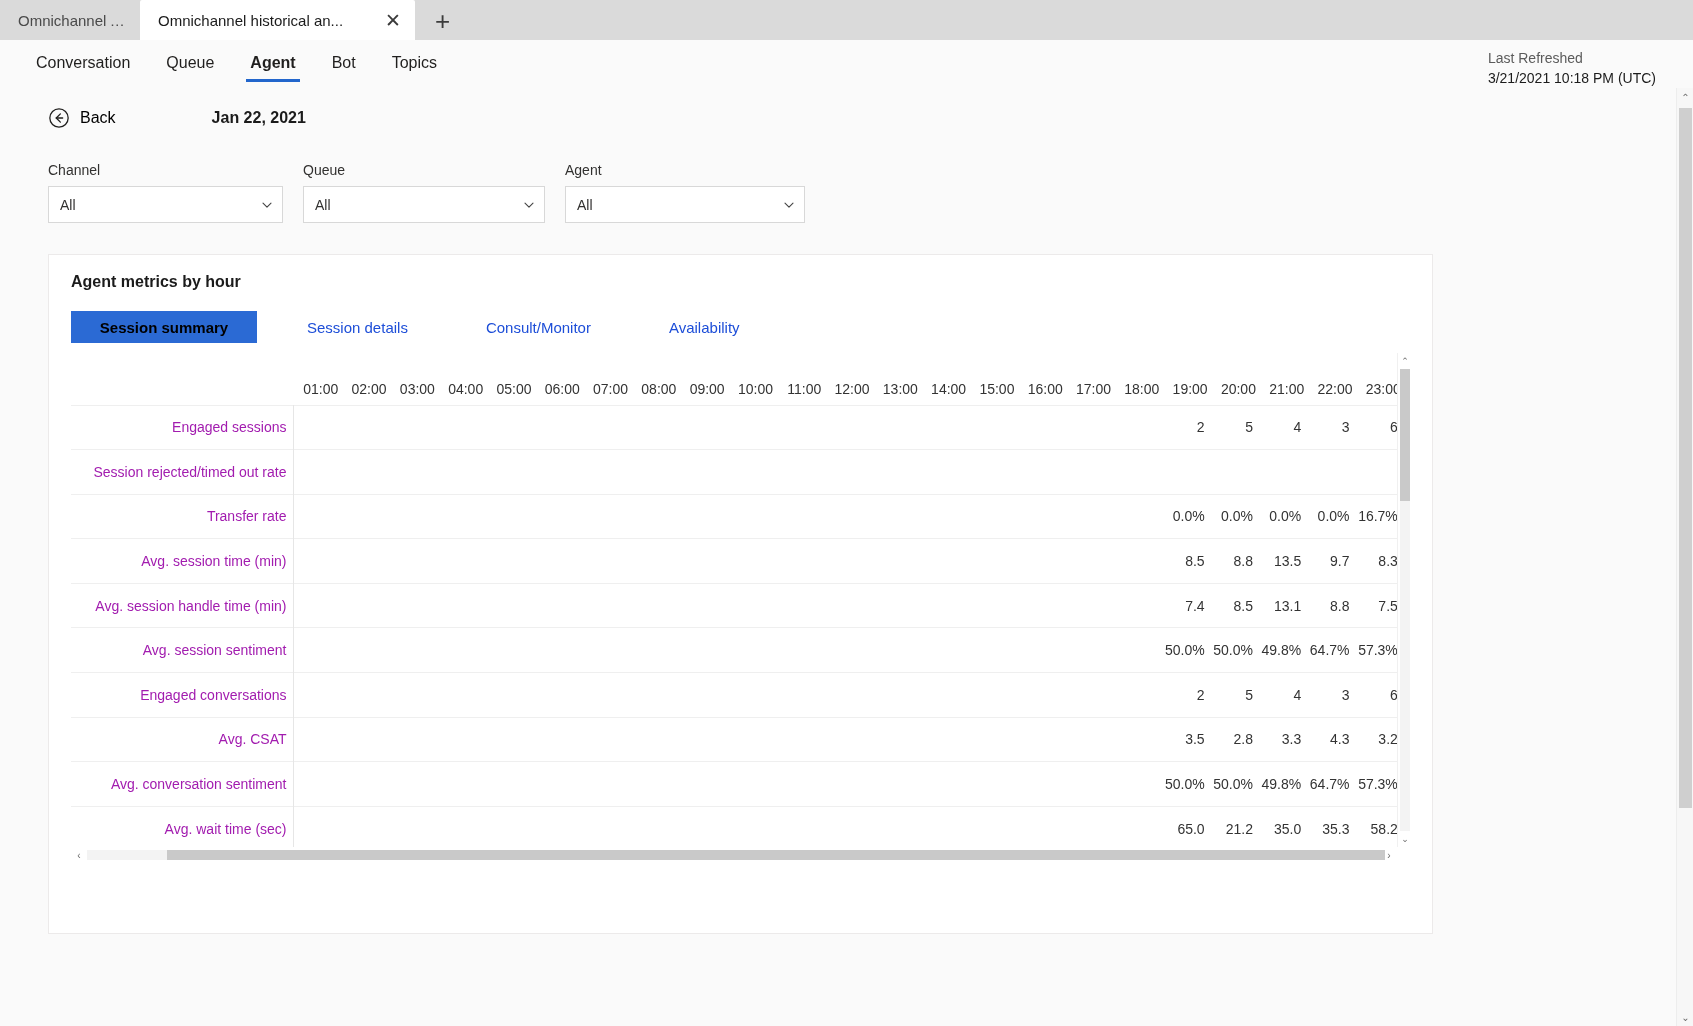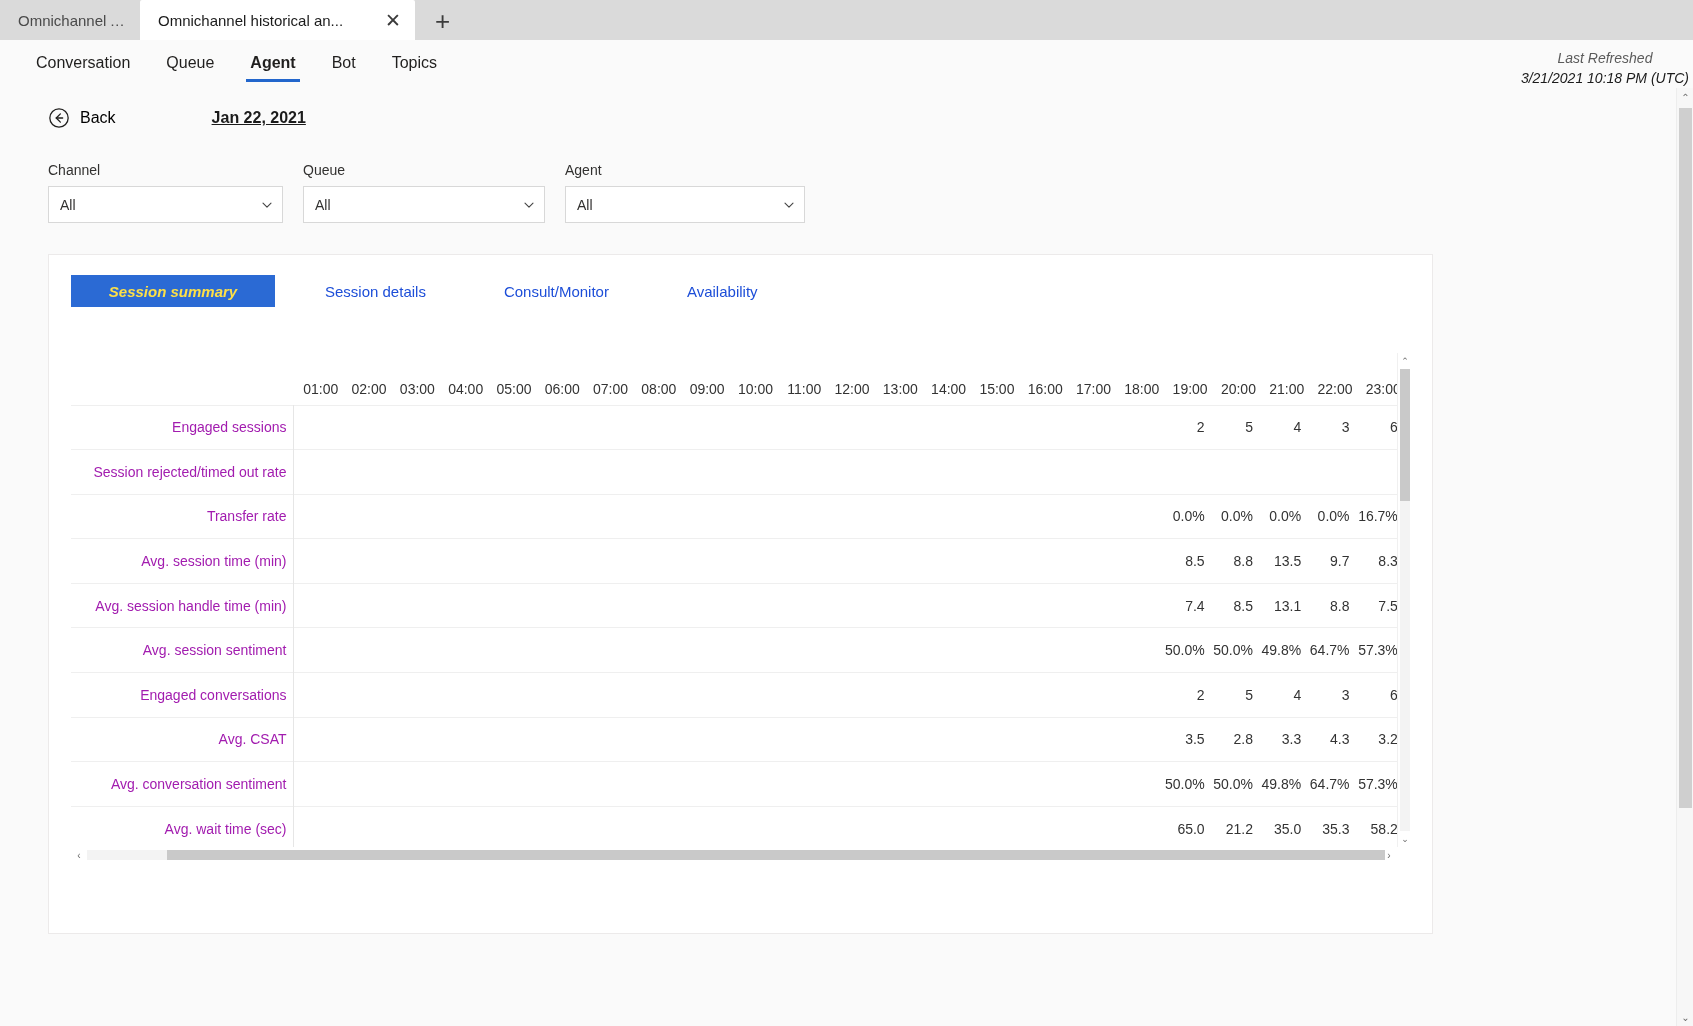--- a/index.html
+++ b/index.html
@@ -78,44 +78,42 @@
   .navtab.active { font-weight: bold; }
   .navtab.active::after {
     content: "";
     position: absolute;
     left: 10px; right: 10px; bottom: 0;
     height: 3px;
     background: #2266cc;
   }
   .refresh-block {
     position: absolute;
-    right: 4px; top: 8px;
-    text-align: center;
+    right: 37px; top: 8px;
+    text-align: left;
     line-height: 1.45;
-    font-style: italic;
   }
   .refresh-label { font-size: 14px; color: #5b5b5b; }
   .refresh-value { font-size: 14px; color: #1b1b1b; }
 
   
   .backrow {
     display: flex;
     align-items: center;
     padding-left: 48px;
     height: 52px;
   }
   .back-btn {
     display: flex; align-items: center; cursor: pointer;
   }
   .back-icon { width: 22px; height: 22px; display: block; }
   .back-label { font-size: 16px; color: #000000; margin-left: 10px; }
   .date-label {
     font-size: 16px; color: #1b1b1b; font-weight: 600;
     margin-left: 96px;
-    text-decoration: underline;
   }
 
   
   .filters {
     display: flex;
     padding-left: 48px;
     margin-top: 18px;
   }
   .filter { margin-right: 20px; }
   .filter-label { font-size: 14px; color: #323130; margin-bottom: 8px; }
@@ -162,24 +160,23 @@
     color: #1d4ed8;
     height: 32px;
     display: flex;
     align-items: center;
     justify-content: center;
     cursor: pointer;
     padding: 0 16px;
   }
   .pivot.active {
     background: #2b6ad4;
-    color: #fde047;
+    color: #000000;
     font-weight: bold;
-    width: 204px;
-    font-style: italic;
+    width: 186px;
   }
   .pivot.p2 { margin-left: 34px; }
   .pivot.p3 { margin-left: 46px; }
   .pivot.p4 { margin-left: 46px; }
 
   
   .matrix-wrap {
     position: absolute;
     left: 22px; top: 98px;
     width: 1340px;
@@ -368,20 +365,21 @@
         <span>
           <svg class="chev" viewBox="0 0 12 12" fill="none" stroke="#444" stroke-width="1.1">
             <path d="M2 4.2 L6 8.2 L10 4.2" stroke-linecap="round" stroke-linejoin="round"></path>
           </svg>
         </span>
       </div>
     </div>
   </div>
 
   <div class="card">
+    <div class="card-title">Agent metrics by hour</div>
 
     <div class="pivots">
       <div class="pivot active">Session summary</div>
       <div class="pivot p2">Session details</div>
       <div class="pivot p3">Consult/Monitor</div>
       <div class="pivot p4">Availability</div>
     </div>
 
     <div class="matrix-wrap">
       <div class="matrix-scroll">

